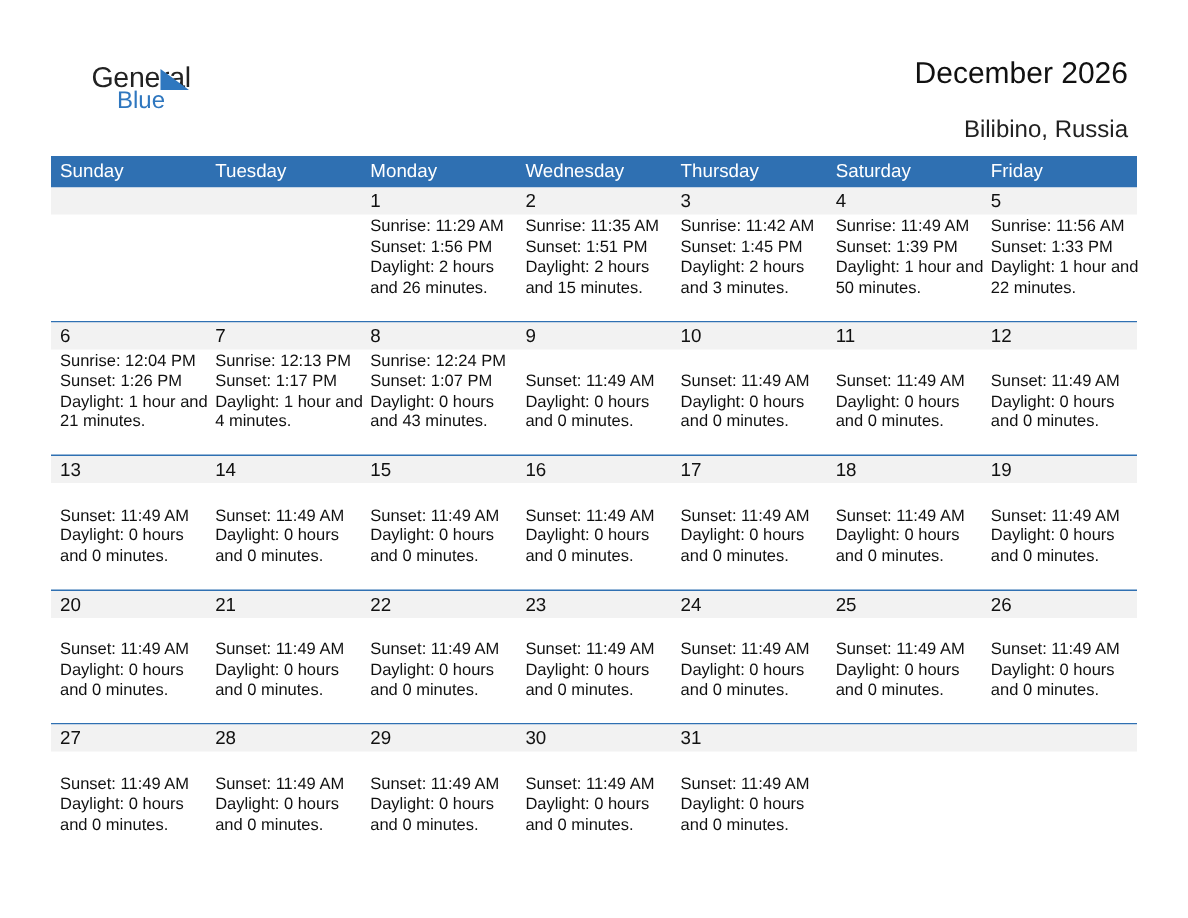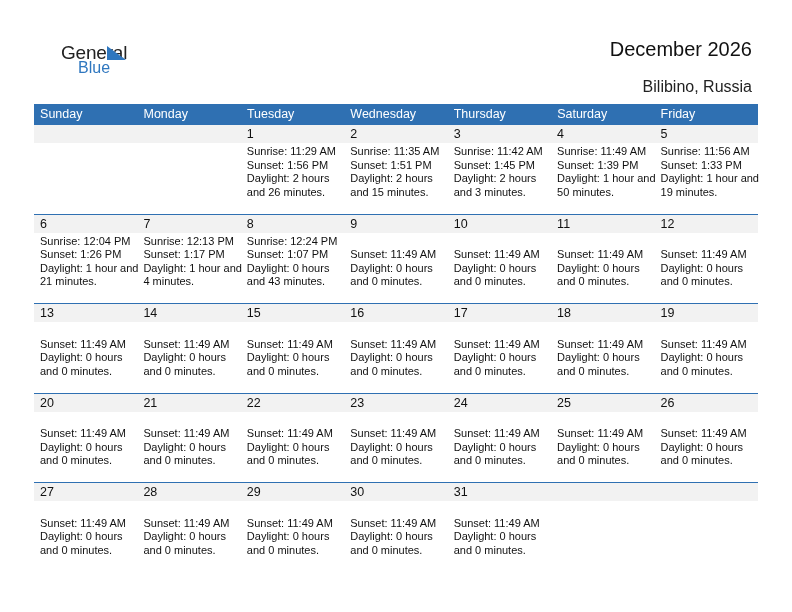--- a/index.html
+++ b/index.html
@@ -35,22 +35,22 @@
   <span class="tri"></span>
   <span class="blue">Blue</span>
 </div>
 
 <div class="title">December 2026</div>
 <div class="subtitle">Bilibino, Russia</div>
 
 <div class="cal">
   <div class="hdr">
     <div>Sunday</div>
+    <div>Tuesday</div>
     <div>Monday</div>
-    <div>Tuesday</div>
     <div>Wednesday</div>
     <div>Thursday</div>
     <div>Saturday</div>
     <div>Friday</div>
   </div>
   <div id="weeks">
       <div class="week" style="border-top: none;">
         <div class="daynums">
           <div></div>
           <div></div>
@@ -94,21 +94,21 @@
           <div class="cell">
             <span class="line">Sunrise: 11:49 AM</span>
             <span class="line">Sunset: 1:39 PM</span>
             <span class="line">Daylight: 1 hour and</span>
             <span class="line">50 minutes.</span>
           </div>
           <div class="cell">
             <span class="line">Sunrise: 11:56 AM</span>
             <span class="line">Sunset: 1:33 PM</span>
             <span class="line">Daylight: 1 hour and</span>
-            <span class="line">19 minutes.</span>
+            <span class="line">22 minutes.</span>
           </div>
         </div>
       </div>
       <div class="week">
         <div class="daynums">
           <div>6</div>
           <div>7</div>
           <div>8</div>
           <div>9</div>
           <div>10</div>

